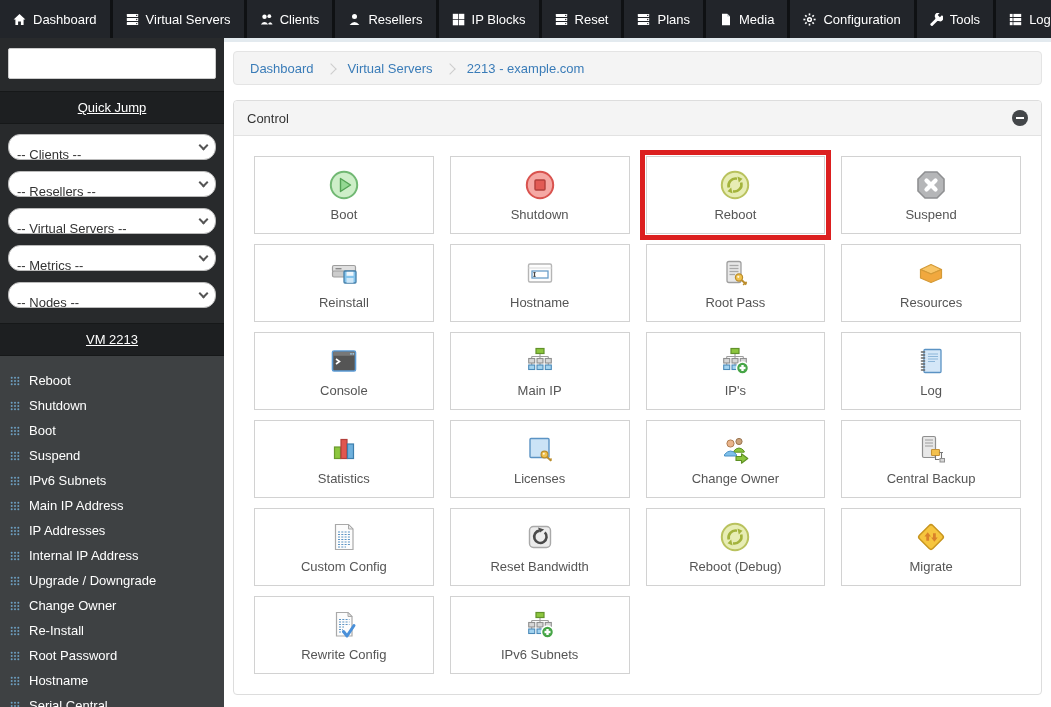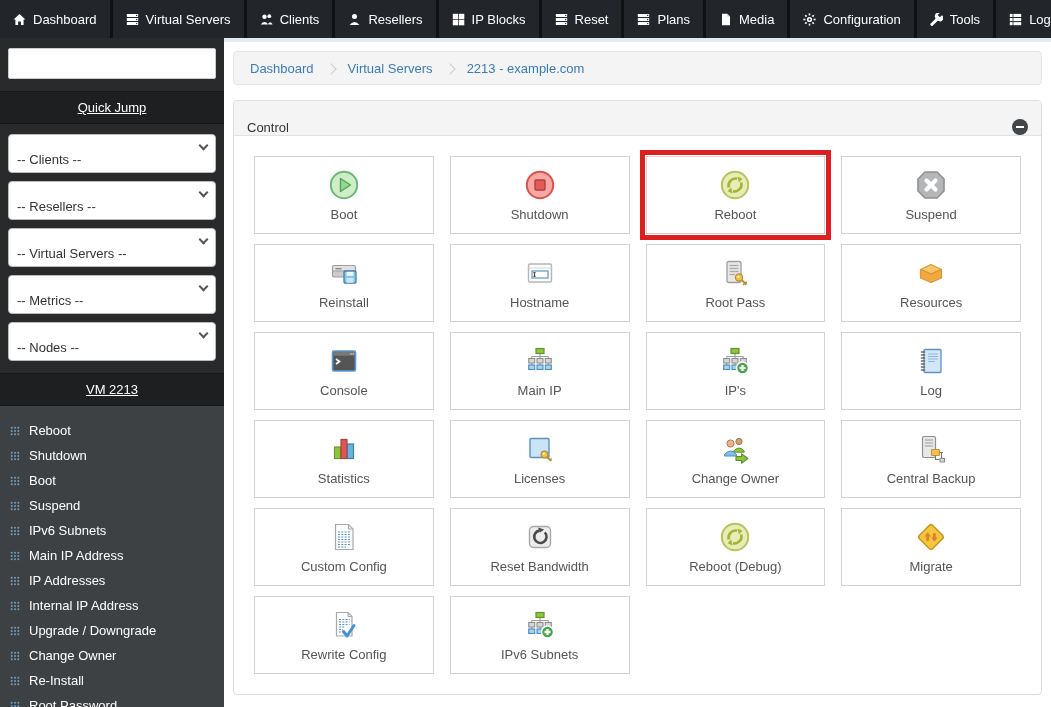--- a/index.html
+++ b/index.html
@@ -17,41 +17,41 @@
 
   
   .sidebar { width:224px; background:#232527; display:flex; flex-direction:column; flex-shrink:0; }
   .search-wrap { padding:10px 8px 12px 8px; background:#282a2c; }
   .search-input { width:100%; height:31px; border:1px solid #ccc; border-radius:2px; background:#fff;
                   font-size:13px; padding:0 8px; outline:none; }
   .side-header { background:#1d1f21; color:#fff; font-size:13px; text-align:center; padding:8px 0;
                  border-top:1px solid #161819; border-bottom:1px solid #161819;text-decoration:underline; }
   .side-selects { padding:10px 8px 4px 8px; background:#282a2c; }
   .sel-wrap { position:relative; margin-bottom:8px; }
-  .sel-wrap select { width:100%; height:39px; font-size:13px; color:#333; padding:12px 22px 0 8px;
-                     border:1px solid #bbb; border-radius:4px; background:#fff;
+  .sel-wrap select { width:100%; height:26px; font-size:13px; color:#333; padding:12px 22px 0 8px;
+                     border:1px solid #bbb; border-radius:12px; background:#fff;
                      appearance:none; -webkit-appearance:none; outline:none; }
   .sel-chev { position:absolute; right:9px; top:8px; width:7px; height:7px;
               border-right:2px solid #555; border-bottom:2px solid #555; transform:rotate(45deg); pointer-events:none; }
   .side-items { background:#3e4143; flex:1; padding:12px 0 0 0; }
   .side-item { display:flex; align-items:center; gap:9px; padding:5px 10px; color:#fff; font-size:13px;
                text-decoration:none; cursor:pointer; }
   .side-item .dots { width:10px; height:10px; flex-shrink:0; }
 
   
   .main { flex:1; background:#fff; border-top:4px solid #e3eaef; overflow:hidden; }
   .breadcrumb { margin:9px 9px 0 9px; height:34px; background:#f4f4f4; border:1px solid #e4e4e4;
                 border-radius:4px; display:flex; align-items:center; padding:0 16px; gap:13px; }
   .bc-link { color:#3a7cb8; font-size:13px; text-decoration:none; cursor:pointer; }
   .bc-sep { width:8px; height:8px; border-top:1px solid #ccc; border-right:1px solid #ccc;
             transform:rotate(45deg); margin-top:1px; }
 
   .panel { margin:15px 9px 0 9px; border:1px solid #ddd; border-radius:4px; background:#fff; }
   .panel-header { height:35px; background:#f4f4f4; border-bottom:1px solid #e2e2e2;
-                  border-radius:4px 4px 0 0; display:flex; align-items:flex-end; justify-content:space-between;
+                  border-radius:4px 4px 0 0; display:flex; align-items:center; justify-content:space-between;
                   padding:0 13px; }
   .panel-title { font-size:13px; color:#333; }
   .collapse-btn { width:16px; height:16px; border-radius:50%; background:#434649; position:relative; cursor:pointer; }
   .collapse-btn::after { content:""; position:absolute; left:4px; top:7px; width:8px; height:2px; background:#fff; }
 
   .btn-grid { display:grid; grid-template-columns:repeat(4, 1fr); column-gap:16px; row-gap:10px; padding:20px; }
   .ctl-card { border:1px solid #d2d2d2; background:#fff; height:78px; display:flex; flex-direction:column;
               align-items:center; justify-content:center; gap:5px; cursor:pointer; }
   .ctl-card .cicon { width:34px; height:34px; }
   .ctl-label { font-size:13px; color:#555; }

